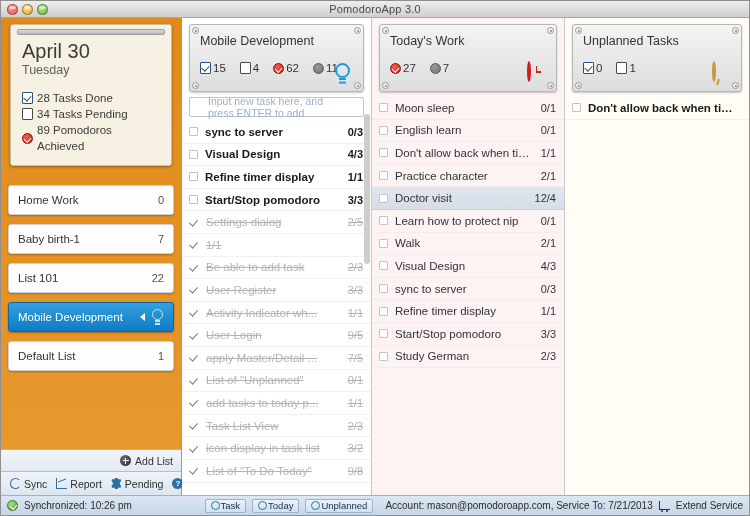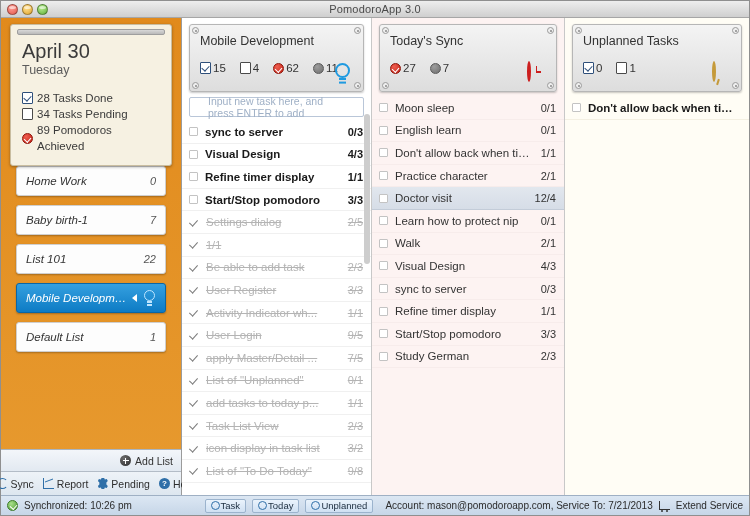--- a/index.html
+++ b/index.html
@@ -49,21 +49,21 @@
   
   .sidebar {
     width: 181px; flex: 0 0 181px;
     background: linear-gradient(#e38c1f, #e8962b 40%, #e0genta 41%);
     background: linear-gradient(180deg,#e18a1c,#e79a2f);
     display: flex; flex-direction: column;
     border-right: 1px solid #9b9b9b;
     position: relative;
   }
   .date-card {
-    margin: 6px 9px 0 9px;
+    margin: 6px 9px 19px 9px;
     background: #f6f1e2;
     border: 1px solid #c9bda0;
     border-radius: 3px;
     box-shadow: 0 1px 3px rgba(0,0,0,.35);
     padding: 9px 11px 11px 11px;
     position: relative;
   }
   .date-card::before{
     content:""; position:absolute; left:6px; right:6px; top:4px; height:4px;
     background: linear-gradient(#d8d8d8,#b9b9b9);
@@ -87,21 +87,21 @@
   }
   .ic-tomato::after{
     content:""; position:absolute; left:2px; top:2px; width:4px; height:5px;
     border: solid #fff; border-width: 0 1.6px 1.6px 0; transform: rotate(42deg);
   }
   .ic-gray{
     border-radius: 50%; background: radial-gradient(circle at 35% 30%, #9d9d9d, #6e6e6e);
     border: 1px solid #5a5a5a; width: 11px; height: 11px;
   }
 
-  .lists { flex: 1; overflow: hidden; padding: 0 15px; font-style: italic; }
+  .lists { flex: 1; overflow: hidden; padding: 0 7px; }
   .list-item {
     height: 30px; margin-bottom: 9px;
     background: #fdfdfd; border: 1px solid #cfcfcf; border-radius: 3px;
     box-shadow: 0 1px 2px rgba(0,0,0,.28);
     display: flex; align-items: center; padding: 0 9px;
     font-size: 11.5px; color: #333;
   }
   .list-item .nm { flex: 1; overflow: hidden; white-space: nowrap; text-overflow: ellipsis; }
   .list-item .ct { color: #555; font-size: 11px; }
   .list-item.sel {
@@ -141,21 +141,21 @@
     content:"";position:absolute;background:#fff;
   }
   .plus-ic::before{ left:2.5px; top:4.7px; width:6px; height:1.6px; }
   .plus-ic::after{ left:4.7px; top:2.5px; width:1.6px; height:6px; }
 
   .side-toolbar {
     height: 24px; flex: 0 0 24px;
     background: linear-gradient(#eef3f8,#dde6ef);
     border-top: 1px solid #b3bcc7;
     display: flex; align-items: center; gap: 9px;
-    padding-left: 9px; font-size: 10.5px; color: #2e2e2e; justify-content: center;
+    padding-left: 9px; font-size: 10.5px; color: #2e2e2e;
   }
   .tb-item{ display:flex; align-items:center; gap:3px; }
   .gi{ width:11px;height:11px;display:inline-block;position:relative; }
   .gi-sync{
     border:1.6px solid #2f6fa8;border-radius:50%;border-right-color:transparent;
   }
   .gi-report{ border-bottom:1.4px solid #2f6fa8;border-left:1.4px solid #2f6fa8; }
   .gi-report::after{
     content:"";position:absolute;left:1px;top:2px;width:8px;height:5px;
     border-top:1.5px solid #2f6fa8; transform: skewY(-22deg);
@@ -520,21 +520,21 @@
         </div>
         <div class="vscroll"></div>
       </div>
 
       <div class="col col-today">
         <div class="panel-head">
           <span class="handle tl"></span>
           <span class="handle tr"></span>
           <span class="handle bl"></span>
           <span class="handle br"></span>
-          <div class="panel-title">Today's Sync</div>
+          <div class="panel-title">Today's Work</div>
           <div class="panel-stats">
             <span class="pstat">
               <span class="ic ic-tomato"></span>
               <span>27</span>
             </span>
             <span class="pstat">
               <span class="ic ic-gray"></span>
               <span>7</span>
             </span>
           </div>

